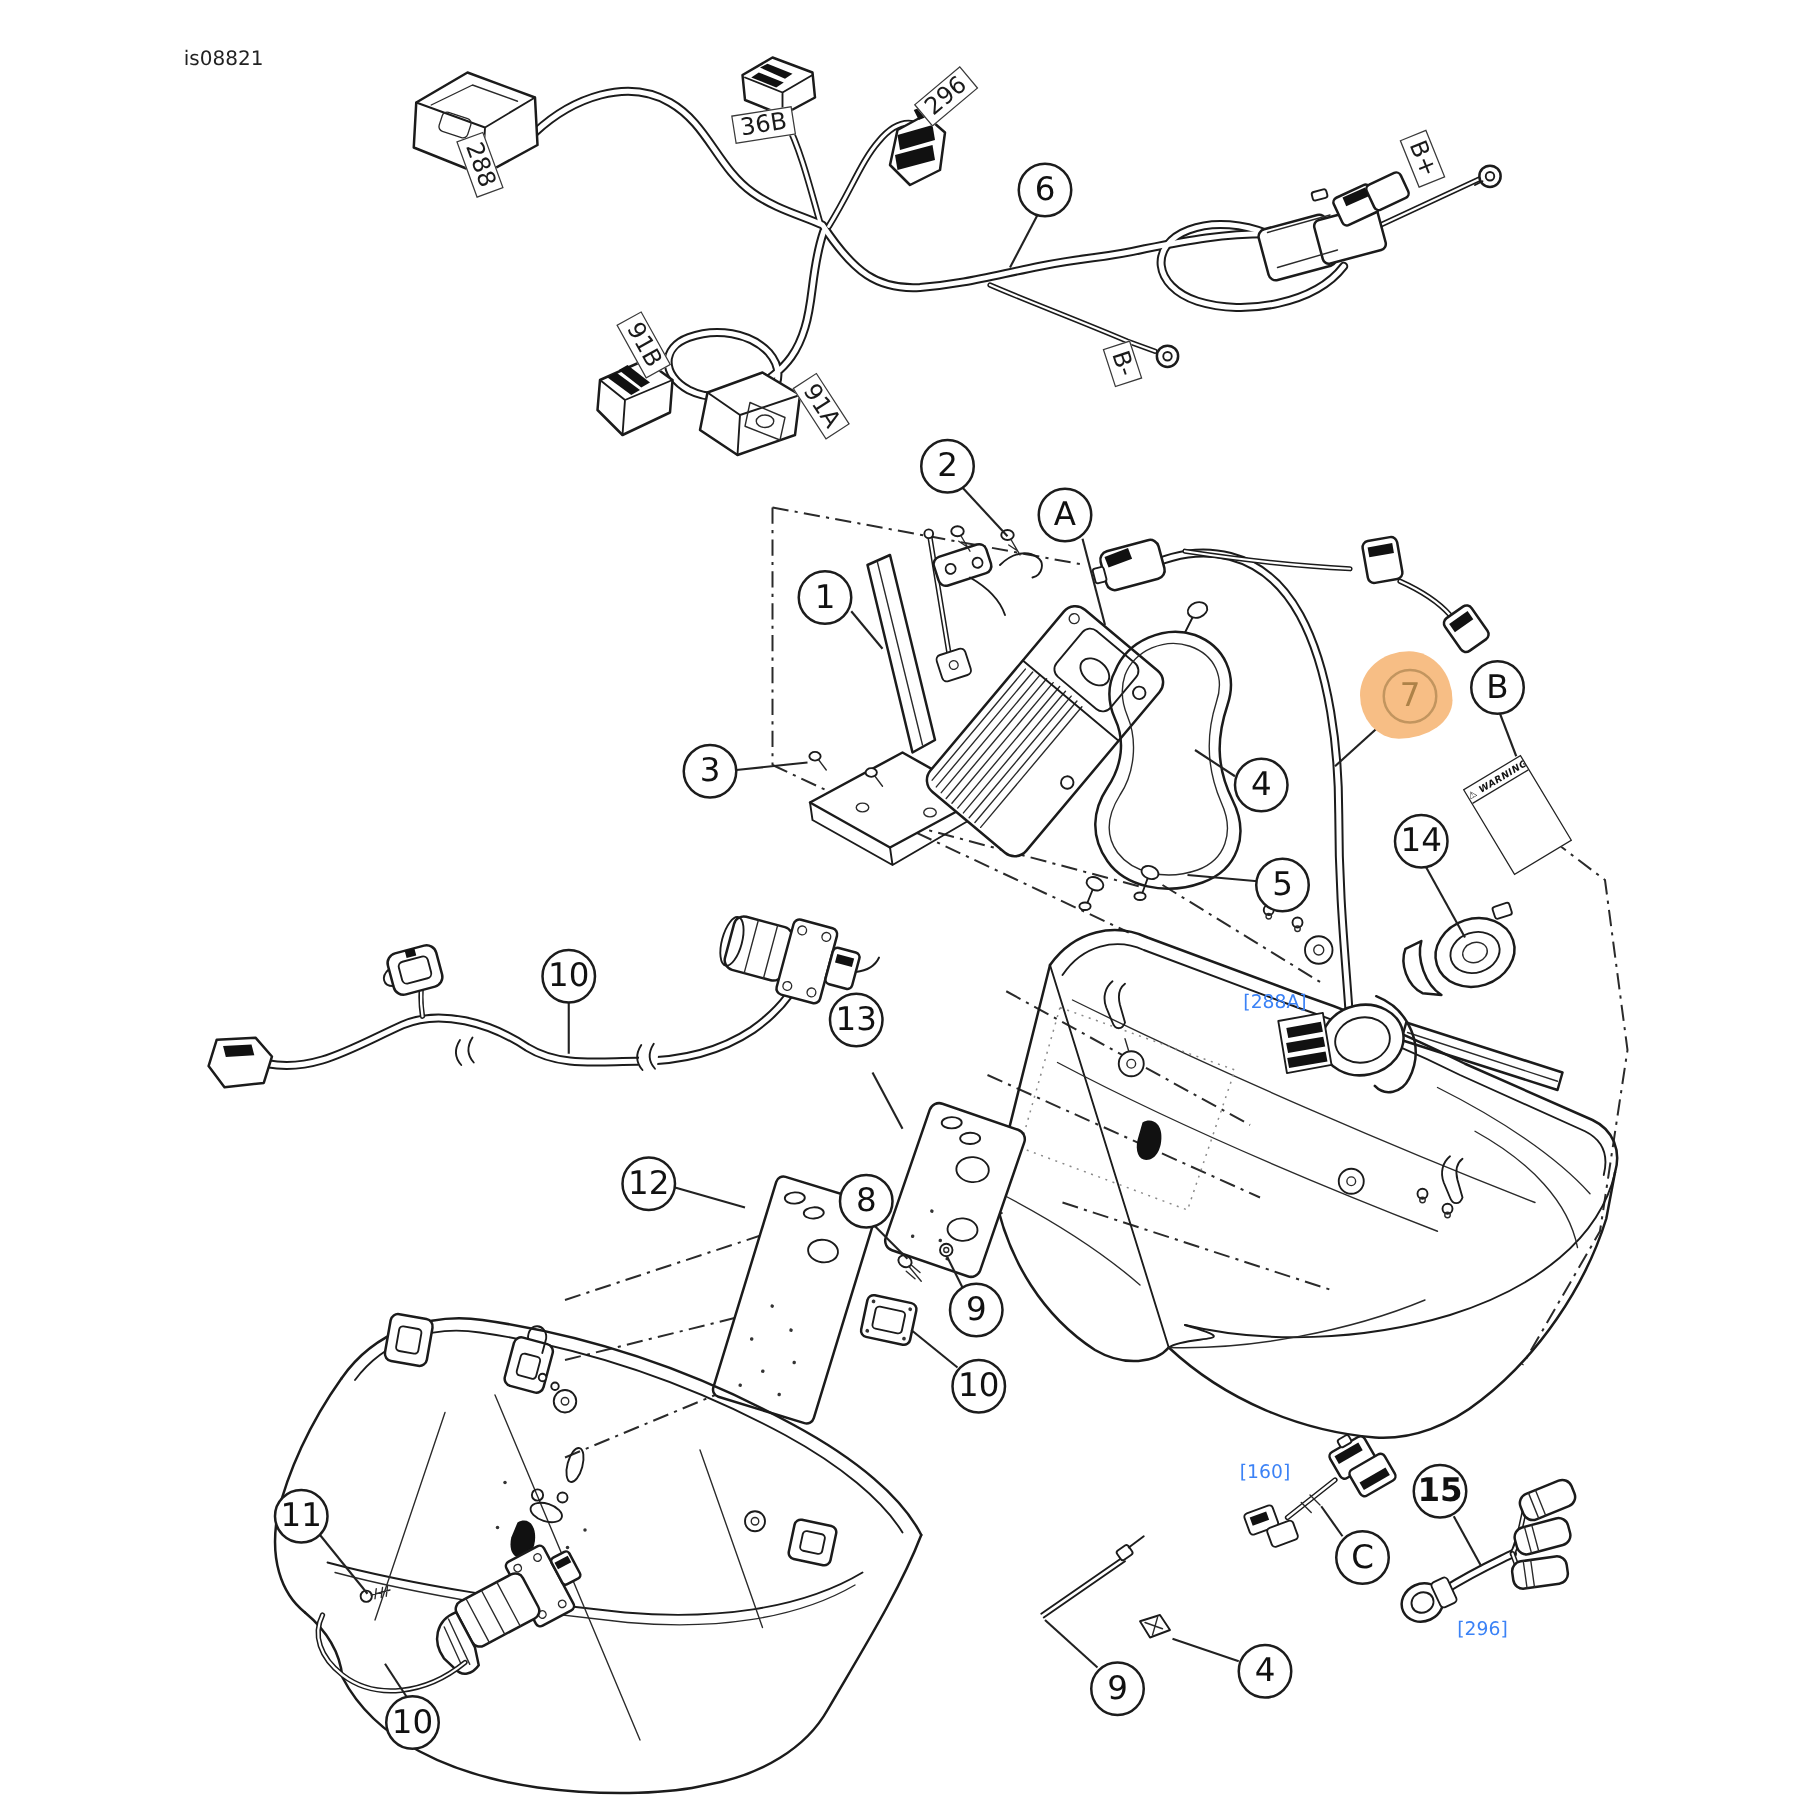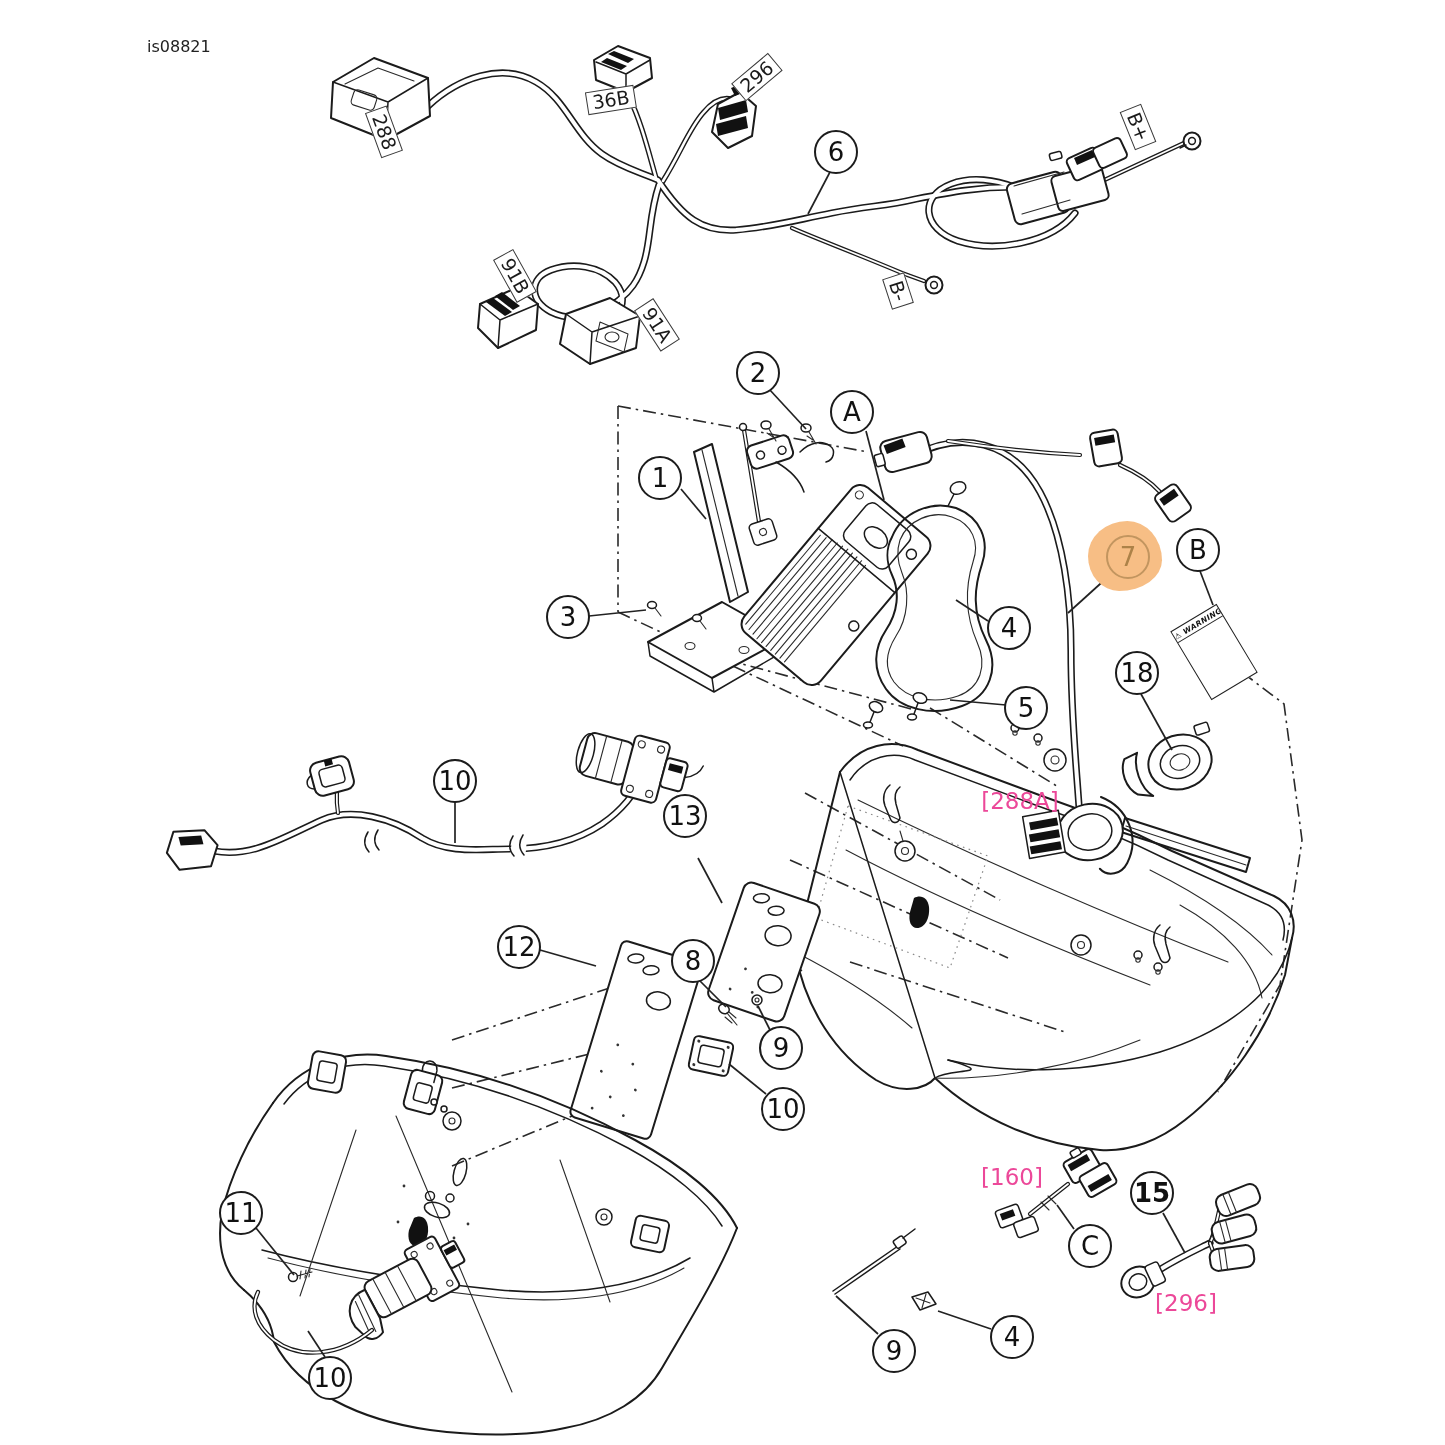--- a/index.html
+++ b/index.html
@@ -30,21 +30,21 @@
       border:2.3px solid #1c1c1c;background:#fff;display:flex;align-items:center;justify-content:center;
       font-size:26px;line-height:1;color:#111;z-index:5;}
   .co.hl{border-color:var(--hl-ring,#C2955F);color:var(--hl-text,#AD8248);background:transparent;}
   .blob{position:absolute;width:74px;height:70px;background:var(--hl-fill,#F7BE85);
         border-radius:53% 47% 58% 42% / 50% 56% 44% 50%;z-index:4;}
 
   
   .flag{position:absolute;box-sizing:border-box;background:#fff;border:1.2px solid #3a3a3a;
         color:#1a1a1a;font-size:19px;line-height:21px;height:23px;padding:0 5px;text-align:center;
         transform:translate(-50%,-50%);white-space:nowrap;z-index:3;}
-  .ref{position:absolute;transform:translate(-50%,-50%);font-size:23px;color:#ec4899;white-space:nowrap;z-index:3;}
+  .ref{position:absolute;transform:translate(-50%,-50%);font-size:15px;color:#3b82f6;white-space:nowrap;z-index:3;}
   .figid{position:absolute;left:147px;top:37px;font-size:16px;color:#222;z-index:3;}
 
   .warn{position:absolute;left:1214px;top:652px;width:54px;height:80px;box-sizing:border-box;
         background:#fff;border:1.6px solid #222;transform:translate(-50%,-50%) rotate(-31deg);z-index:3;}
   .warn-band{border-bottom:1.2px solid #222;font-size:7.5px;font-weight:bold;font-style:italic;
         text-align:center;padding:2px 0 1px 0;color:#111;letter-spacing:.4px;white-space:nowrap;overflow:hidden;}
 </style>
 </head>
 <body>
 
@@ -559,21 +559,21 @@
 
 <div class="co" style="left:638px;top:456px;">1</div>
 <div class="co" style="left:736px;top:351px;">2</div>
 <div class="co" style="left:830px;top:390px;">A</div>
 <div class="co" style="left:546px;top:595px;">3</div>
 <div class="co" style="left:987px;top:606px;">4</div>
 <div class="co" style="left:1004px;top:686px;">5</div>
 <div class="co" style="left:814px;top:130px;">6</div>
 <div class="co hl" style="left:1106px;top:535px;">7</div>
 <div class="co" style="left:1176px;top:528px;">B</div>
-<div class="co" style="left:1115px;top:651px;">18</div>
+<div class="co" style="left:1115px;top:651px;">14</div>
 <div class="co" style="left:433px;top:759px;">10</div>
 <div class="co" style="left:663px;top:794px;">13</div>
 <div class="co" style="left:497px;top:925px;">12</div>
 <div class="co" style="left:671px;top:939px;">8</div>
 <div class="co" style="left:759px;top:1026px;">9</div>
 <div class="co" style="left:761px;top:1087px;">10</div>
 <div class="co" style="left:219px;top:1191px;">11</div>
 <div class="co" style="left:308px;top:1356px;">10</div>
 <div class="co" style="left:1068px;top:1224px;">C</div>
 <div class="co" style="left:1130px;top:1171px;font-weight:bold;">15</div>

